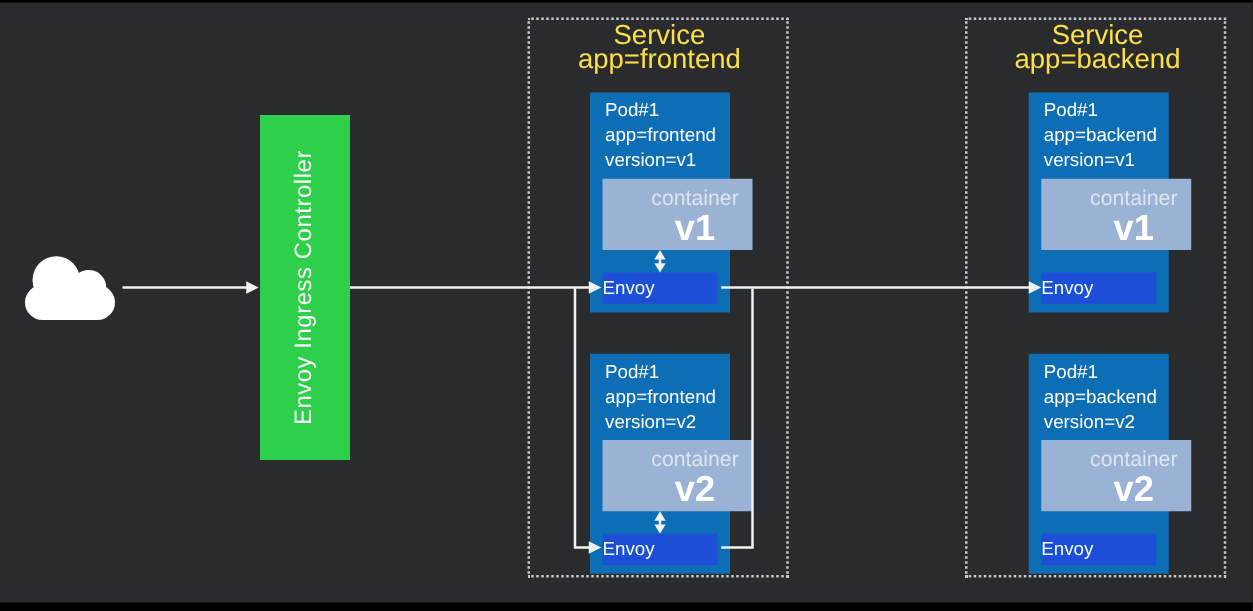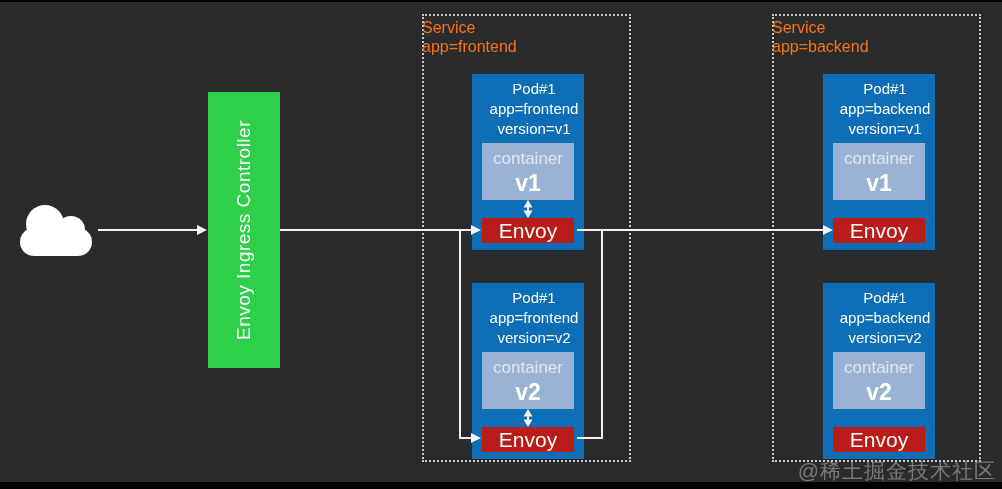--- a/index.html
+++ b/index.html
@@ -25,46 +25,46 @@
     color:#fff;font-size:19px;letter-spacing:.5px;white-space:nowrap;
   }
 
   .svc{
     position:absolute;top:14px;width:209px;height:448px;
     border:2px dotted #c9c9c9;z-index:1;box-sizing:border-box;
   }
   .svc.frontend{left:422px;}
   .svc.backend{left:772px;}
   .svc-title{
-    position:absolute;top:18px;width:211px;text-align:left;z-index:2;
-    color:#f97316;font-size:16px;line-height:19px;
+    position:absolute;top:18px;width:211px;text-align:center;z-index:2;
+    color:#fde047;font-size:22px;line-height:19px;
   }
   .svc-title.frontend{left:422px;}
   .svc-title.backend{left:772px;width:212px;}
 
   .pod{
     position:absolute;width:112px;height:176px;background:#0d6eb5;z-index:2;
   }
   .pod.fp1{left:472px;top:74px;}
   .pod.fp2{left:472px;top:283px;}
   .pod.bp1{left:823px;top:74px;}
   .pod.bp2{left:823px;top:283px;}
   .pod-title{
-    margin-top:5px;text-align:center;color:#fff;font-size:15px;line-height:20px;padding-left:12px;
+    margin-top:5px;color:#fff;font-size:15px;line-height:20px;padding-left:12px;
   }
   .containerbox{
     position:absolute;left:10px;top:69px;width:92px;height:57px;
-    background:#9ab3d5;text-align:center;
+    background:#9ab3d5;text-align:center;padding-left:28px;
   }
   .containerbox .clabel{display:block;margin-top:4px;color:#dde5f1;font-size:17px;line-height:24px;}
-  .containerbox .cver{display:block;color:#fff;font-size:23px;line-height:25px;font-weight:bold;}
+  .containerbox .cver{display:block;color:#fff;font-size:29px;line-height:25px;font-weight:bold;}
   .envoybox{
     position:absolute;left:10px;top:144px;width:92px;height:25px;
-    background:#b91c1c;text-align:center;
-    color:#f2fff2;font-size:21px;line-height:25px;
+    background:#1d4ed8;text-align:left;
+    color:#f2fff2;font-size:15px;line-height:25px;
   }
 
   .flow{position:absolute;left:0;top:0;z-index:5;pointer-events:none;}
 
   .pct{
     position:absolute;z-index:6;color:#fff;font-weight:bold;
     font-size:34px;line-height:34px;text-align:right;
   }
   .pct.p90{left:356px;top:192px;width:100px;}
   .pct.p10{left:356px;top:399px;width:100px;}
@@ -180,15 +180,14 @@
       <polygon points="481,438 471,433 471,443"></polygon>
       <polygon points="833,230 823,225 823,235"></polygon>
       <polygon points="528,200 523.5,207.5 532.5,207.5"></polygon>
       <polygon points="528,218 523.5,210.5 532.5,210.5"></polygon>
       <polygon points="528,409 523.5,416.5 532.5,416.5"></polygon>
       <polygon points="528,427 523.5,419.5 532.5,419.5"></polygon>
     </g>
   </svg>
 
 
-  <div class="watermark">@稀土掘金技术社区</div>
 
 </div>
 
 </body></html>

